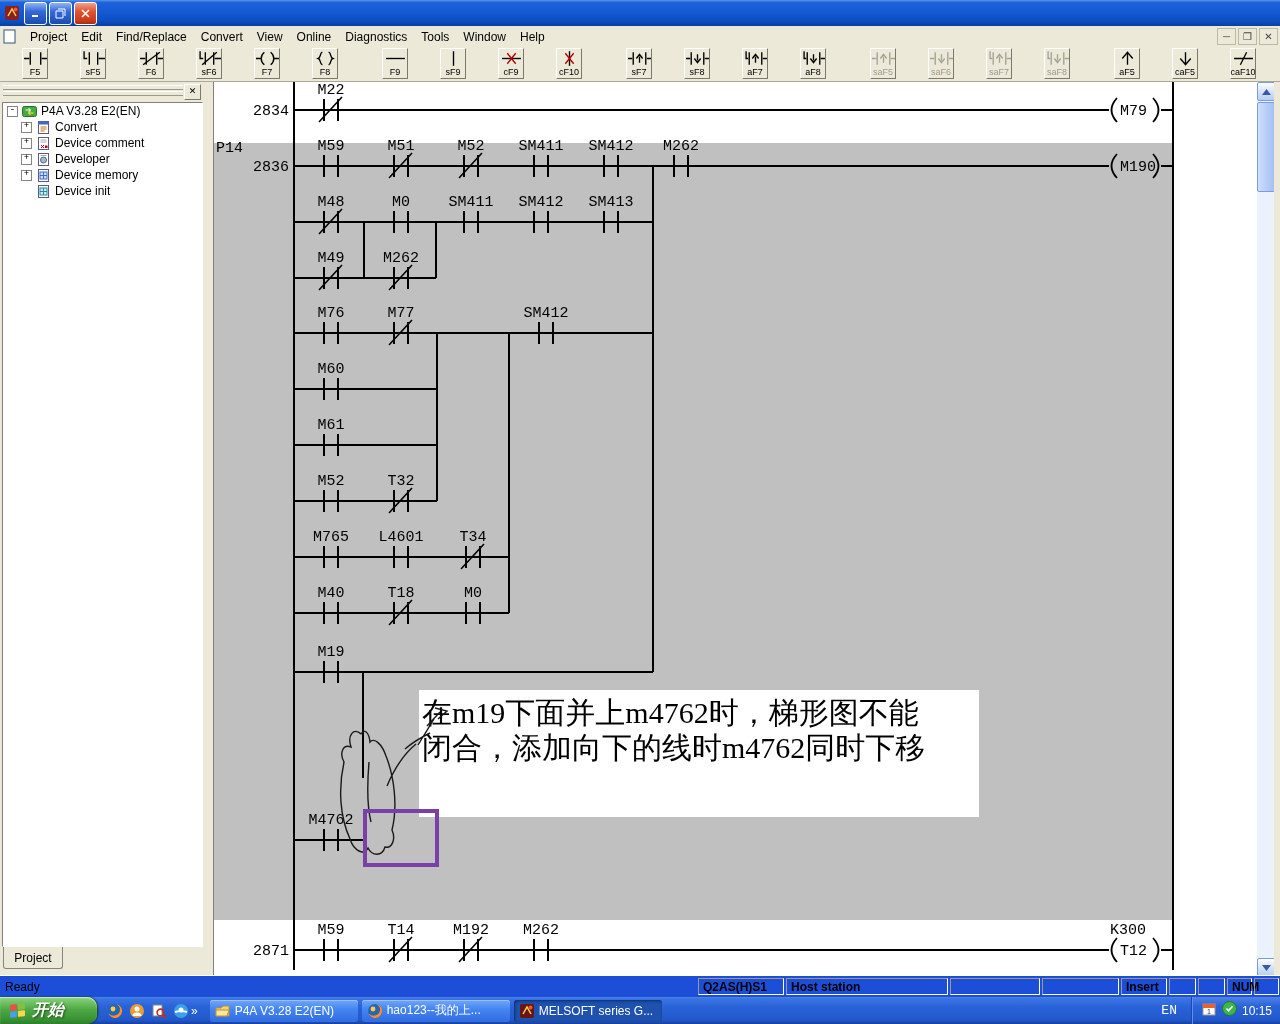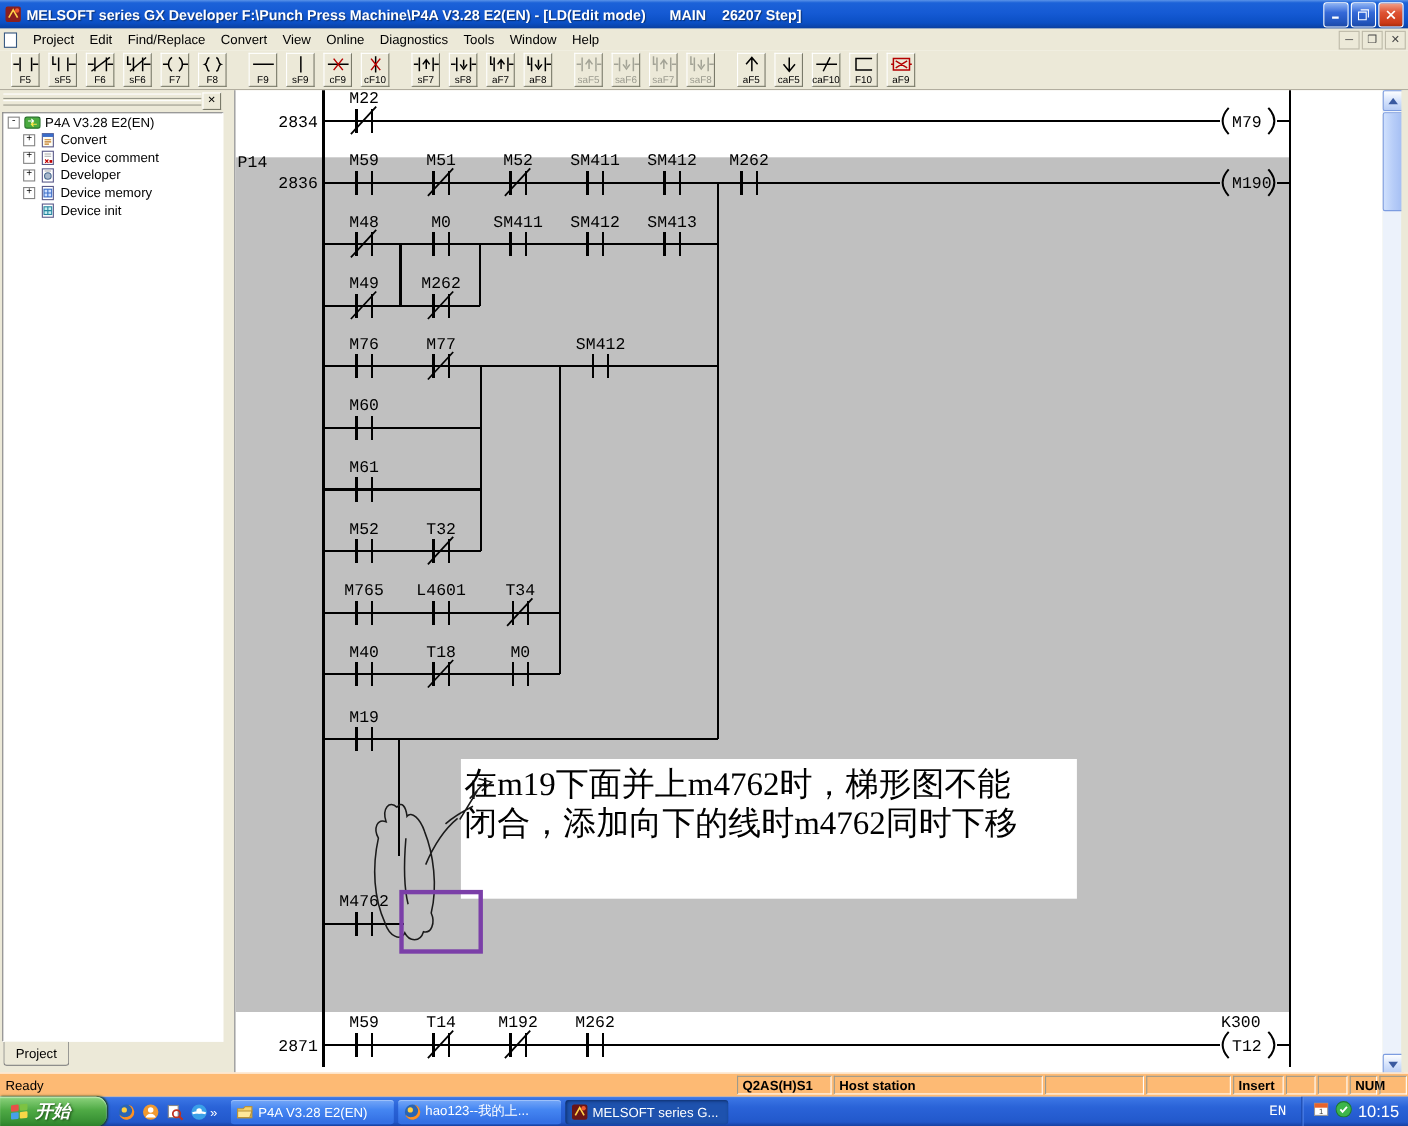--- a/index.html
+++ b/index.html
@@ -21,21 +21,21 @@
     align-items:center;border-bottom:1px solid #fff;}
   .child-icon{margin:0 6px 0 3px;display:flex;}
   .menu-item{padding:2px 7px;font-size:12px;color:#000;}
   #menubar .spacer{flex:1;}
   .mb-win{width:17px;height:15px;margin-right:2px;border:1px solid #bdb9a8;display:flex;align-items:center;
     justify-content:center;color:#444;font-size:10px;background:#ECE9D8;}
   
   #toolbar{position:absolute;left:0;top:46px;width:1280px;height:36px;background:#ECE9D8;
     border-bottom:1px solid #aca899;display:flex;align-items:center;padding-left:6px;box-sizing:border-box;}
   .tb-group{display:flex;margin-right:12px;}
-  .tb-btn{width:26px;height:31px;padding:0;margin:4px;background:#ECE9D8;border:1px solid;
+  .tb-btn{width:26px;height:31px;padding:0;margin:16px;background:#ECE9D8;border:1px solid;
     border-color:#fff #7a7a6a #7a7a6a #fff;display:flex;flex-direction:column;align-items:center;
     justify-content:flex-start;}
   .tb-btn svg{margin-top:1px;}
   .tb-key{font-size:9px;line-height:10px;color:#000;font-family:"Liberation Sans",sans-serif;}
   .tb-btn.disabled .tb-key{color:#9b9b8f;}
   
   #leftpanel{position:absolute;left:0;top:82px;width:205px;height:893px;background:#ECE9D8;}
   .panel-grip{position:absolute;left:3px;top:3px;width:180px;height:3px;border-top:1px solid #fff;
     border-bottom:1px solid #9a9a8c;}
   .panel-grip.g2{top:9px;}
@@ -64,21 +64,21 @@
   
   #vscroll{position:absolute;left:1257px;top:82px;width:17px;height:893px;background:#ECF2FB;}
   .sc-btn{position:absolute;left:0;width:17px;height:17px;border:1px solid #7c9ce0;border-radius:2px;
     background:linear-gradient(180deg,#fdfeff,#d3e1fb 55%,#b8cdf5);display:flex;align-items:center;
     justify-content:center;}
   .sc-btn svg{display:block;}
   #sc-thumb{position:absolute;left:0;top:20px;width:17px;height:88px;border:1px solid #7c9ce0;
     border-radius:2px;background:linear-gradient(90deg,#cfe0fd,#b7cdf8 50%,#a4bef3);}
   #rightstrip{position:absolute;left:1274px;top:82px;width:6px;height:893px;background:#ECE9D8;}
   
-  #statusbar{position:absolute;left:0;top:975px;width:1280px;height:22px;background:#fdba74;display:flex;
+  #statusbar{position:absolute;left:0;top:975px;width:1280px;height:22px;background:#1d4ed8;display:flex;
     align-items:stretch;font-size:12px;border-top:1px solid #fff;box-sizing:border-box;}
   .sb-ready{flex:1;display:flex;align-items:center;padding-left:5px;}
   .sb-seg{border:1px solid;border-color:#9c9a8c #fff #fff #9c9a8c;margin:2px 1px;display:flex;
     align-items:center;padding:6px 4px;white-space:pre;box-sizing:border-box;flex:none;font-weight:bold;}
   
   #taskbar{position:absolute;left:0;top:997px;width:1280px;height:27px;display:flex;align-items:center;
     background:linear-gradient(180deg,#4f83e8 0%,#3a75e4 6%,#2a63d8 35%,#2258cb 85%,#163f9e 100%);}
   #startbtn{height:27px;width:97px;flex:none;display:flex;align-items:center;gap:5px;padding-left:8px;
     box-sizing:border-box;border-radius:0 10px 10px 0;
     background:linear-gradient(180deg,#8ed47f 0%,#4faa45 45%,#379033 85%,#2c7f2a 100%);
@@ -90,36 +90,35 @@
   #tasks{display:flex;align-items:center;gap:4px;margin-left:12px;flex:1;}
   .task{height:22px;width:148px;flex:none;display:flex;align-items:center;gap:4px;padding:0 5px;
     box-sizing:border-box;border-radius:3px;color:#fff;font-size:12px;white-space:nowrap;overflow:hidden;
     background:linear-gradient(180deg,#74a7f8,#4586f2 40%,#3470e4 90%);box-shadow:inset 0 1px 0 #9cc0fa;}
   .task.active{background:#1e52ae;box-shadow:inset 1px 1px 3px #0d2c66;}
   .task .ticon{display:flex;flex:none;}
   #lang{color:#fff;font-size:13px;padding:0 14px;flex:none;font-family:Liberation Mono, monospace;}
   #tray{height:27px;display:flex;align-items:center;gap:5px;padding:0 8px 0 10px;flex:none;
     border-left:1px solid #1c48a8;box-shadow:inset 1px 0 0 #5d8ef0;
     background:linear-gradient(180deg,#4f83e8 0%,#2a63d8 35%,#2258cb 85%,#163f9e 100%);}
-  #clock{color:#fff;font-size:15px;}
+  #clock{color:#fff;font-size:12px;}
 </style>
 </head>
 <body>
 
 <div id="screen">
 
   <div id="titlebar">
     <span class="ticon">
       <svg width="16" height="16">
           <rect x="1" y="1" width="14" height="14" rx="2" fill="#8a1f1f"></rect>
           <path d="M4 11 L8 4 L12 11" stroke="#ffd24a" stroke-width="1.5" fill="none"></path>
           <circle cx="11.5" cy="4.5" r="2" fill="#ef5a30"></circle>
         </svg>
     </span>
-    <span class="ttext">MELSOFT series GX Developer F:\Punch Press Machine\P4A V3.28 E2(EN) - [LD(Edit mode)      MAIN    26207 Step]</span>
     <span class="winbtns">
       <span class="wbtn">
           <svg width="11" height="9">
             <path d="M2 7H8" stroke="#fff" stroke-width="2"></path>
           </svg>
         </span>
       <span class="wbtn">
           <svg width="11" height="11">
             <path d="M3 1H10V8M1 3H8V10H1Z" stroke="#fff" fill="none"></path>
           </svg>
@@ -616,21 +615,21 @@
       <svg width="9" height="6">
           <path d="M4.5 6L0 0H9Z" fill="#3a5aa0"></path>
         </svg>
       </span>
   </div>
   <div id="rightstrip"></div>
 
   <div id="statusbar">
     <span class="sb-ready">Ready</span>
   <span class="sb-seg" style="width: 86px;">Q2AS(H)S1</span>
-      <span class="sb-seg" style="width: 190px;">Host station</span>
+      <span class="sb-seg" style="width: 162px;">Host station</span>
       <span class="sb-seg" style="width: 90px;"></span>
       <span class="sb-seg" style="width: 77px;"></span>
       <span class="sb-seg" style="width: 46px;">Insert</span>
       <span class="sb-seg" style="width: 27px;"></span>
       <span class="sb-seg" style="width: 27px;"></span>
       <span class="sb-seg" style="width: 25px;">NUM</span>
       <span class="sb-seg" style="width: 25px;"></span>
     </div>
 
   <div id="taskbar">

